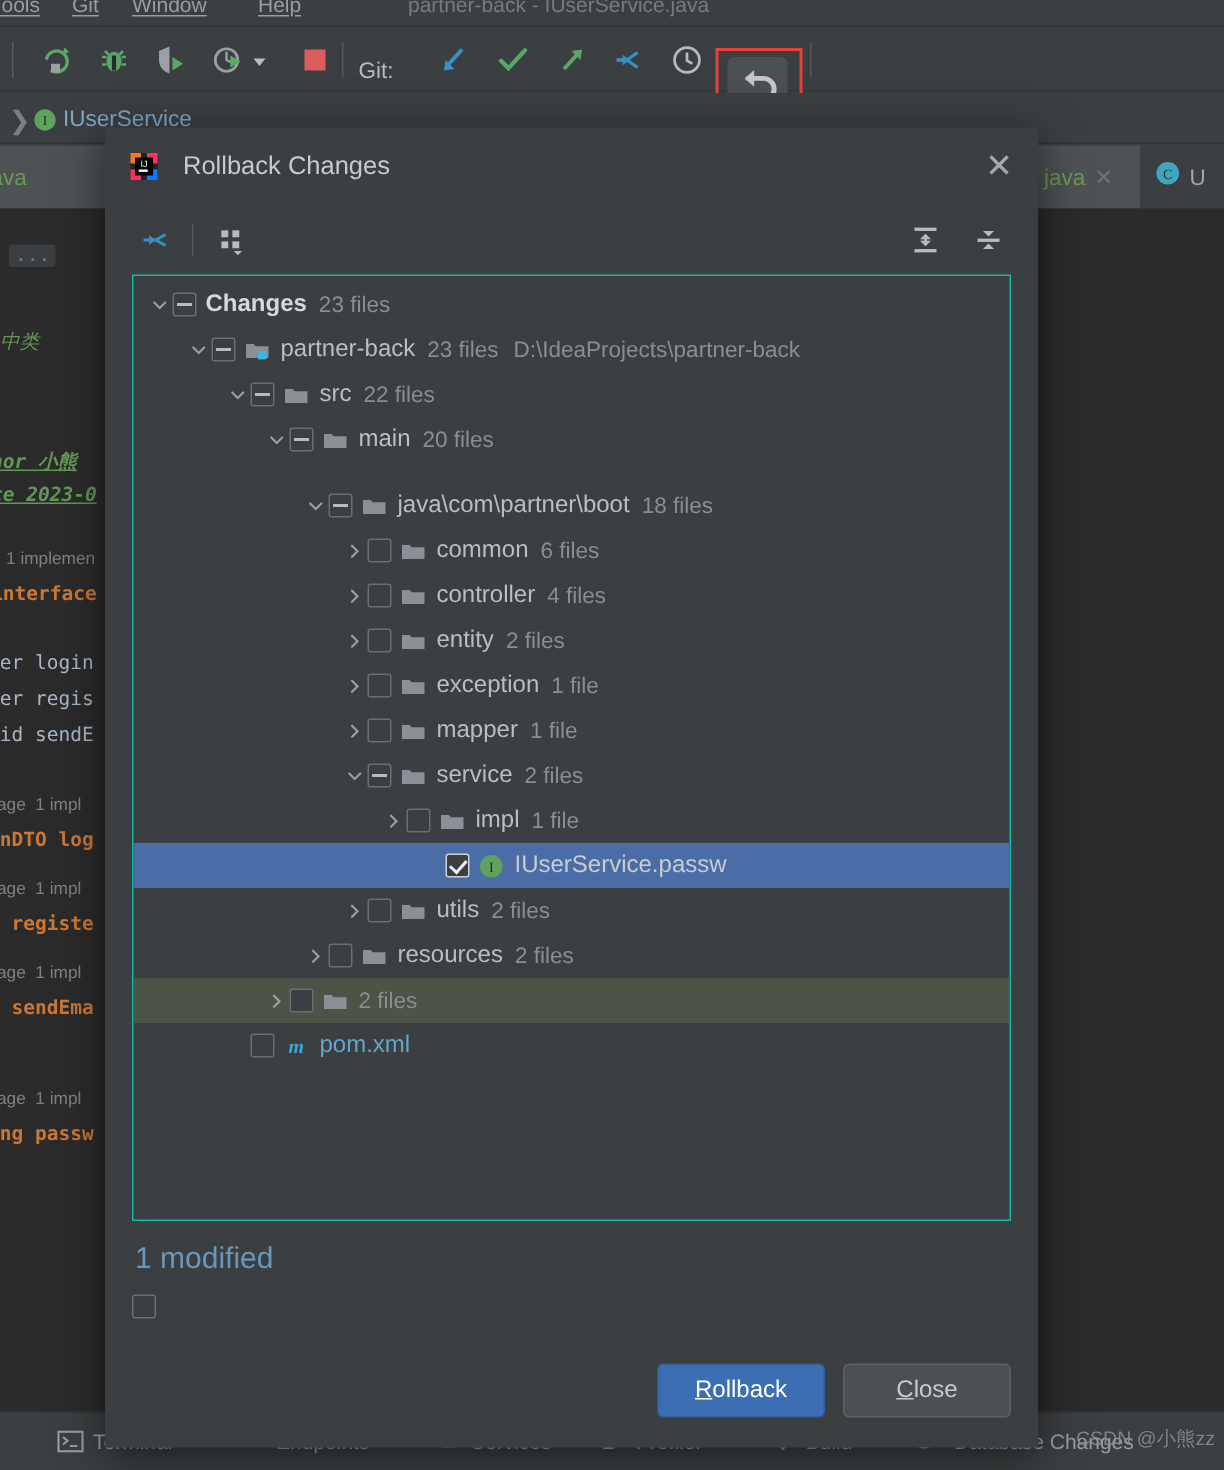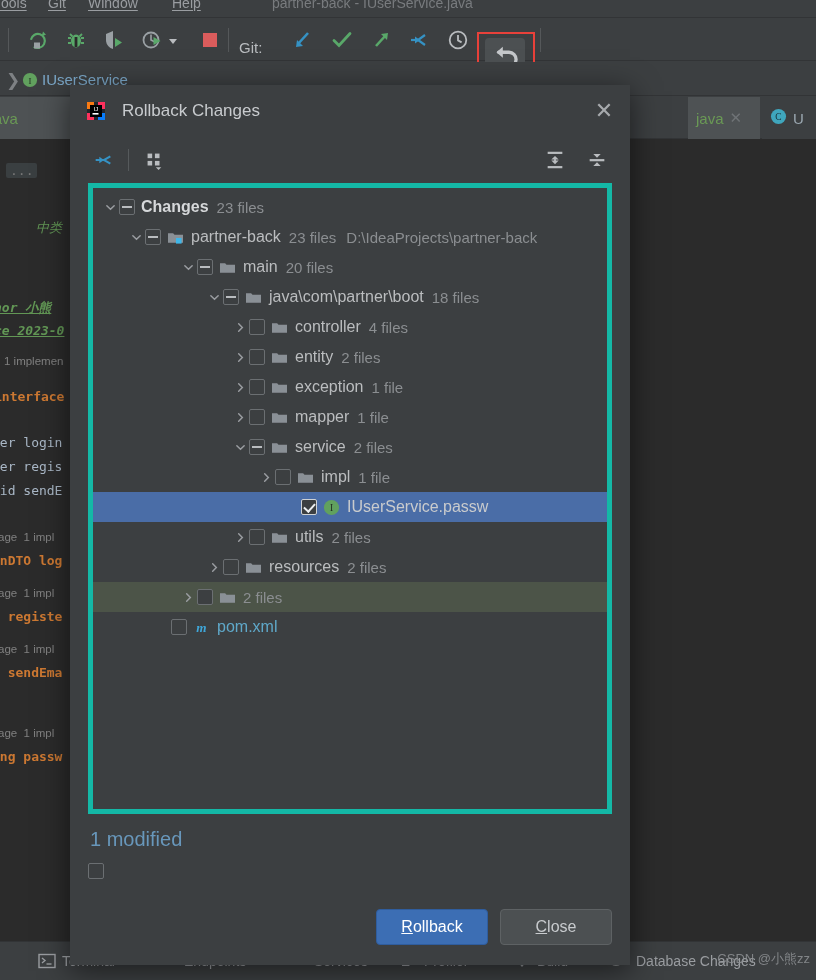--- a/index.html
+++ b/index.html
@@ -74,42 +74,42 @@
   .editor {
     position: absolute; top: 139px; left: 0; width: 816px; height: 802px;
     background: #2b2b2b; overflow: hidden;
   }
   .code-line {
     position: absolute; left: 0; white-space: pre;
     font-family: "DejaVu Sans Mono", monospace; font-size: 13px;
   }
   .hint { font-family: "Liberation Sans", sans-serif; font-size: 11.5px; color: #808080; font-style: normal; }
   .kw { color: #cc7832; font-weight: bold; }
-  .cmt { color: #629755; font-style: italic; padding-left: 36px; }
+  .cmt { color: #629755; font-style: italic; }
   .cmt-u { color: #629755; font-style: italic; text-decoration: underline; font-weight: bold; }
   .txt { color: #a9b7c6; }
   .fold { background: #3a3f41; color: #777; padding: 0 4px; border-radius: 2px; }
 
   
   .statusbar {
     position: absolute; bottom: 0; left: 0; width: 816px; height: 39px;
     background: #3c3f41; border-top: 1px solid #323436;
   }
   .sb-item {
     position: absolute; top: 11px; display: flex; align-items: center; gap: 6px;
     color: #9a9da1; font-size: 14px; white-space: nowrap;
   }
   .watermark {
     position: absolute; right: 6px; bottom: 12px;
     color: #8e9194; font-size: 13px; opacity: .85;
   }
 
   
   .dialog {
-    position: absolute; left: 70px; top: 85px; width: 560px; height: 880px;
+    position: absolute; left: 70px; top: 85px; width: 622px; height: 880px;
     background: #3c3f41;
     box-shadow: 0 6px 28px rgba(0,0,0,.55);
     display: flex; flex-direction: column;
   }
   .dlg-titlebar {
     height: 52px; flex: 0 0 52px; position: relative;
     display: flex; align-items: center; padding: 0 14px;
   }
   .dlg-logo { width: 24px; height: 24px; margin-right: 14px; flex: 0 0 24px; }
   .dlg-title { font-size: 17px; color: #c8cbce; }
@@ -122,21 +122,21 @@
   .dlg-toolbar {
     height: 46px; flex: 0 0 46px; position: relative;
     display: flex; align-items: center; padding: 0 18px;
   }
   .tbi { width: 30px; height: 30px; display: flex; align-items: center; justify-content: center; cursor: pointer; }
   .tb-divider { width: 1px; height: 22px; background: #565a5c; margin: 0 10px; }
   .dlg-toolbar-right { position: absolute; right: 18px; top: 8px; display: flex; gap: 12px; }
 
   .tree-wrap {
     margin: 0 18px; flex: 1 1 auto; min-height: 0;
-    background: #3c3f41; border: 5px solid #14b8a6;
+    background: #3c3f41; border: 1px solid #14b8a6;
     overflow: hidden; position: relative;
   }
   .tree { padding: 4px 0; }
   .row {
     height: 30px; display: flex; align-items: center;
     font-size: 16px; color: #bbbdbf; white-space: nowrap; cursor: default;
   }
   .row.selected { background: #4a6da7; color: #ffffff; }
   .row.hovered  { background: #4c5448; }
   .chev {
@@ -321,21 +321,21 @@
         </span>
         <span class="tab-label teal">U</span>
       </div>
     </div>
 
     <div class="editor">
       <div class="code-line fold" style="left:6px;  top:24px">...</div>
       <div class="code-line cmt" style="left:0px;  top:80px">中类</div>
       <div class="code-line cmt-u" style="left:-6px; top:160px">hor 小熊</div>
       <div class="code-line cmt-u" style="left:-6px; top:184px">ce 2023-0</div>
-      <div class="code-line hint" style="left:4px;  top:216px">1 implemen</div>
+      <div class="code-line hint" style="left:4px;  top:228px">1 implemen</div>
       <div class="code-line kw" style="left:-6px; top:250px">interface</div>
       <div class="code-line txt" style="left:-8px; top:296px">ser login</div>
       <div class="code-line txt" style="left:-8px; top:320px">ser regis</div>
       <div class="code-line txt" style="left:-8px; top:344px">oid sendE</div>
       <div class="code-line hint" style="left:-2px; top:392px">age  1 impl</div>
       <div class="code-line kw" style="left:-8px; top:414px">inDTO log</div>
       <div class="code-line hint" style="left:-2px; top:448px">age  1 impl</div>
       <div class="code-line kw" style="left:-8px; top:470px">d registe</div>
       <div class="code-line hint" style="left:-2px; top:504px">age  1 impl</div>
       <div class="code-line kw" style="left:-8px; top:526px">d sendEma</div>
@@ -468,49 +468,79 @@
             <span class="ficon">
               <svg viewBox="0 0 18 16" width="17" height="15">
                 <path d="M1 3.5h5.5l1.4 1.6H17v8.4H1z" fill="#8a9096"></path>
                 <rect x="9.5" y="8.5" width="6" height="6" fill="#3fb6e8"></rect>
               </svg>
             </span>
             <span class="name">partner-back</span>
             <span class="count">23 files</span>
             <span class="path">D:\IdeaProjects\partner-back</span>
           </div>
+          <div class="row" style="padding-left: 60px;">
+            <span class="chev">
+              <svg viewBox="0 0 12 12" width="11" height="11">
+                <path d="M2 4l4 4 4-4" fill="none" stroke="#9a9da1" stroke-width="1.6" stroke-linecap="round"></path>
+              </svg>
+            </span>
+            <span class="cbox partial"></span>
+            <span class="ficon">
+              <svg viewBox="0 0 18 16" width="17" height="15">
+                <path d="M1 3.5h5.5l1.4 1.6H17v8.4H1z" fill="#8a9096"></path>
+              </svg>
+            </span>
+            <span class="name">src</span>
+            <span class="count">22 files</span>
+          </div>
           <div class="row" style="padding-left: 86px;">
             <span class="chev">
               <svg viewBox="0 0 12 12" width="11" height="11">
                 <path d="M2 4l4 4 4-4" fill="none" stroke="#9a9da1" stroke-width="1.6" stroke-linecap="round"></path>
               </svg>
             </span>
             <span class="cbox partial"></span>
             <span class="ficon">
               <svg viewBox="0 0 18 16" width="17" height="15">
                 <path d="M1 3.5h5.5l1.4 1.6H17v8.4H1z" fill="#8a9096"></path>
               </svg>
             </span>
             <span class="name">main</span>
             <span class="count">20 files</span>
           </div>
-          <div class="row" style="padding-left: 112px;">
+          <div class="row" style="padding-left: 112px; margin-top: 14px;">
             <span class="chev">
               <svg viewBox="0 0 12 12" width="11" height="11">
                 <path d="M2 4l4 4 4-4" fill="none" stroke="#9a9da1" stroke-width="1.6" stroke-linecap="round"></path>
               </svg>
             </span>
             <span class="cbox partial"></span>
             <span class="ficon">
               <svg viewBox="0 0 18 16" width="17" height="15">
                 <path d="M1 3.5h5.5l1.4 1.6H17v8.4H1z" fill="#8a9096"></path>
               </svg>
             </span>
             <span class="name">java\com\partner\boot</span>
             <span class="count">18 files</span>
+          </div>
+          <div class="row" style="padding-left: 138px;">
+            <span class="chev">
+              <svg viewBox="0 0 12 12" width="11" height="11">
+                <path d="M4 2l4 4-4 4" fill="none" stroke="#9a9da1" stroke-width="1.6" stroke-linecap="round"></path>
+              </svg>
+            </span>
+            <span class="cbox "></span>
+            <span class="ficon">
+              <svg viewBox="0 0 18 16" width="17" height="15">
+                <path d="M1 3.5h5.5l1.4 1.6H17v8.4H1z" fill="#8a9096"></path>
+              </svg>
+            </span>
+            <span class="name">common</span>
+            <span class="count">6 files</span>
           </div>
           <div class="row" style="padding-left: 138px;">
             <span class="chev">
               <svg viewBox="0 0 12 12" width="11" height="11">
                 <path d="M4 2l4 4-4 4" fill="none" stroke="#9a9da1" stroke-width="1.6" stroke-linecap="round"></path>
               </svg>
             </span>
             <span class="cbox "></span>
             <span class="ficon">
               <svg viewBox="0 0 18 16" width="17" height="15">

